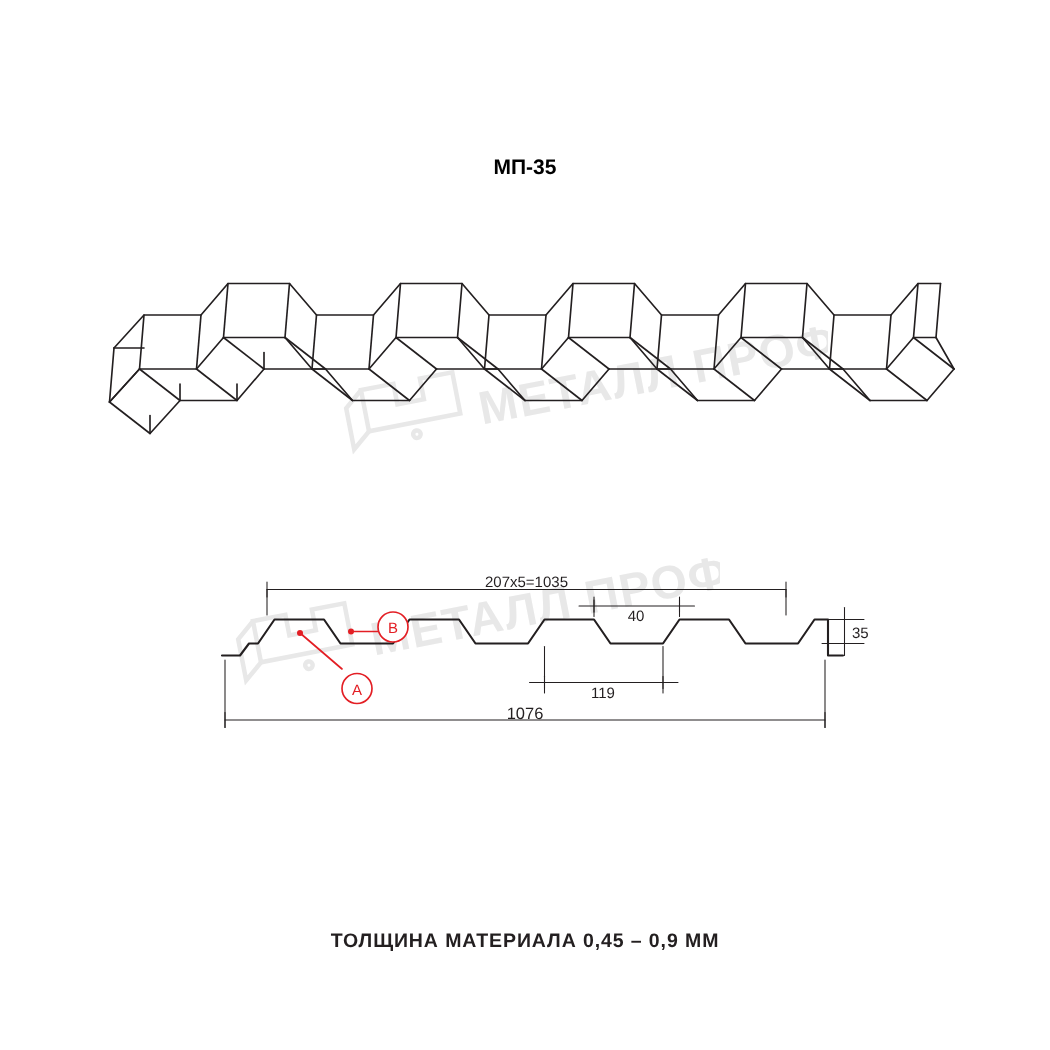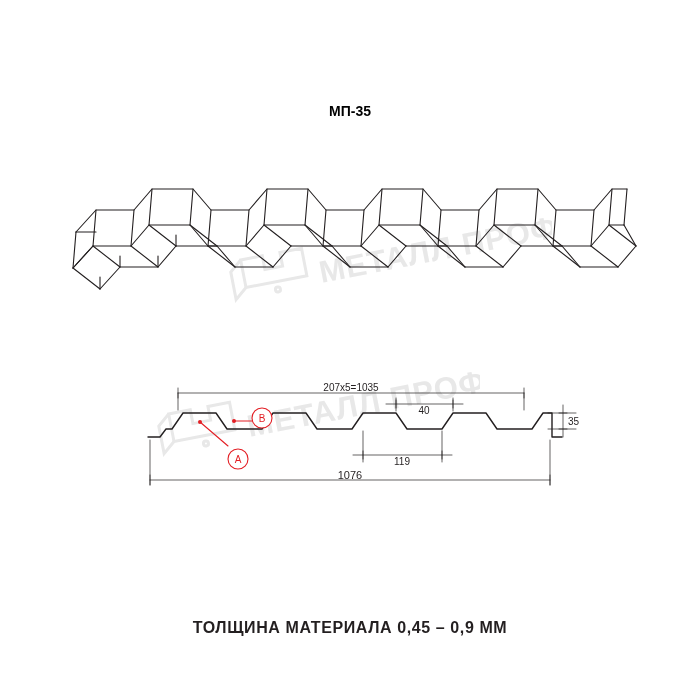--- a/index.html
+++ b/index.html
@@ -39,21 +39,21 @@
     font-size: 14px;
     font-weight: bold;
     color: #000000;
   }
   .footnote {
     position: absolute;
     top: 619px;
     left: 0;
     width: 700px;
     text-align: center;
-    font-size: 16px;
+    font-size: 13px;
     font-weight: bold;
     letter-spacing: 0.6px;
     color: #231f20;
   }
   .art {
     position: absolute;
     top: 0;
     left: 0;
     width: 700px;
     height: 700px;

